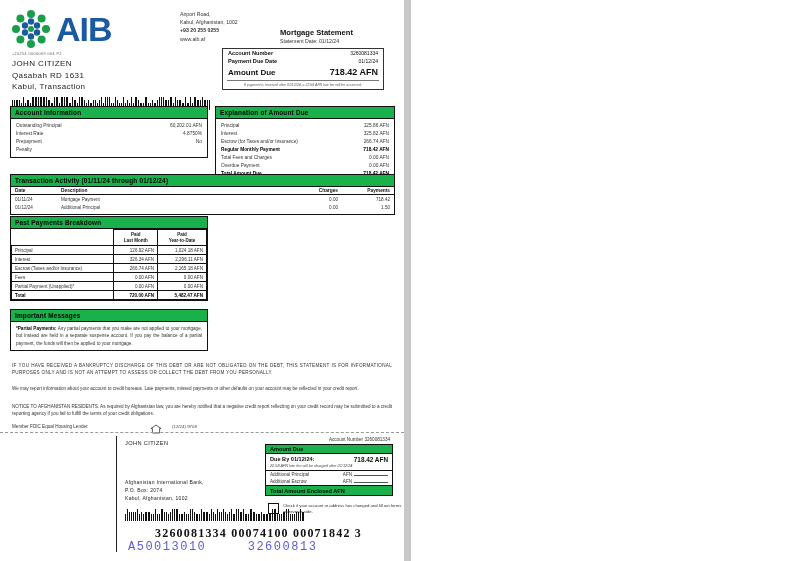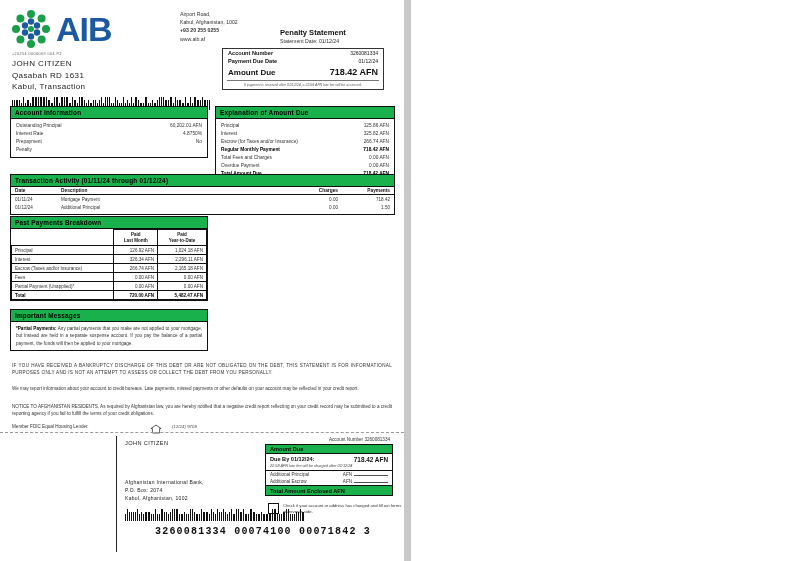--- a/index.html
+++ b/index.html
@@ -95,21 +95,21 @@
   .cbox-note{font-size:3.8px;font-style:italic;color:#444;padding:0 4px 2px;border-bottom:1px solid #111;}
   .cbox-in{display:flex;justify-content:space-between;align-items:baseline;padding:1px 4px;font-size:4.6px;color:#333;}
   .cbox-in .unit{color:#333;margin-left:auto;margin-right:2px;}
   .cbox-in .rule{display:inline-block;width:34px;border-bottom:1px solid #555;}
   .cbox-tot{background:#19b14b;font-size:5.6px;font-weight:bold;padding:1.5px 4px;border-top:1px solid #111;color:#000;}
   .coupon-bar{position:absolute;left:125px;top:503px;height:12px;}
   .coupon-bar span{display:inline-block;background:#111;margin-right:1px;vertical-align:bottom;}
   .chk{position:absolute;left:268px;top:503px;display:flex;gap:4px;align-items:flex-start;}
   .chk-box{width:9px;height:9px;border:1px solid #111;flex:none;}
   .chk-txt{font-size:4.2px;color:#333;line-height:6px;}
-  .micr{position:absolute;left:155px;top:526px;font-family:Liberation Mono, monospace;font-size:10px;letter-spacing:1.2px;color:#111;font-weight:bold;}
+  .micr{position:absolute;left:155px;top:526px;font-family:Liberation Serif, serif;font-size:12px;letter-spacing:1.2px;color:#111;font-weight:bold;}
   .blue-code{position:absolute;left:128px;top:540px;font-family:"Liberation Mono", monospace;font-size:12px;letter-spacing:1.5px;color:#5b5bd6;}
   .vline{position:absolute;left:116px;top:436px;width:1px;height:116px;background:#222;}
   .blue-vert{position:absolute;left:392px;top:225px;font-size:3.6px;color:#5b5bd6;letter-spacing:.5px;transform:rotate(90deg);transform-origin:left top;}
 </style>
 </head>
 <body>
 
 <div class="gutter"></div>
 
 <div class="sheet page-left">
@@ -140,21 +140,21 @@
         </svg>
       </div>
       <div class="logo-text">AIB</div>
     </div>
     <div class="bank-addr">
       <div>Airport Road,</div>
       <div>Kabul, Afghanistan, 1002</div>
       <div style="font-weight:bold">+93 20 255 0255</div>
       <div>www.aib.af</div>
     </div>
-    <div class="stmt-title">Penalty Statement</div>
+    <div class="stmt-title">Mortgage Statement</div>
     <div class="stmt-date">Statement Date: 01/12/24</div>
   </div>
 
   <div class="addr-block">
     <div class="addr-micro">+20254  0000009  004   P2</div>
     <div class="addr-line">JOHN  CITIZEN</div>
     <div class="addr-line">Qasabah RD 1631</div>
     <div class="addr-line">Kabul, Transaction</div>
   </div>
 
@@ -359,20 +359,25 @@
     </div>
     <div class="cbox-tot">Total Amount Enclosed  AFN</div>
   </div>
 
   <div class="coupon-bar" id="bc2"><span style="width:1px;height:6.6px"></span><span style="width:1px;height:12.0px"></span><span style="width:1px;height:9.4px"></span><span style="width:1px;height:9.4px"></span><span style="width:1px;height:9.4px"></span><span style="width:1px;height:9.4px"></span><span style="width:1px;height:12.0px"></span><span style="width:1px;height:6.6px"></span><span style="width:1px;height:9.4px"></span><span style="width:1px;height:6.6px"></span><span style="width:2px;height:9.4px"></span><span style="width:2px;height:9.4px"></span><span style="width:1px;height:6.6px"></span><span style="width:1px;height:6.6px"></span><span style="width:1px;height:12.0px"></span><span style="width:1px;height:6.6px"></span><span style="width:1px;height:6.6px"></span><span style="width:2px;height:12.0px"></span><span style="width:1px;height:9.4px"></span><span style="width:1px;height:9.4px"></span><span style="width:1px;height:6.6px"></span><span style="width:1px;height:9.4px"></span><span style="width:1px;height:12.0px"></span><span style="width:1px;height:12.0px"></span><span style="width:2px;height:12.0px"></span><span style="width:1px;height:6.6px"></span><span style="width:2px;height:6.6px"></span><span style="width:1px;height:9.4px"></span><span style="width:1px;height:6.6px"></span><span style="width:1px;height:6.6px"></span><span style="width:1px;height:12.0px"></span><span style="width:1px;height:12.0px"></span><span style="width:1px;height:9.4px"></span><span style="width:2px;height:6.6px"></span><span style="width:1px;height:6.6px"></span><span style="width:1px;height:12.0px"></span><span style="width:2px;height:9.4px"></span><span style="width:2px;height:9.4px"></span><span style="width:1px;height:6.6px"></span><span style="width:1px;height:12.0px"></span><span style="width:1px;height:9.4px"></span><span style="width:1px;height:6.6px"></span><span style="width:1px;height:12.0px"></span><span style="width:1px;height:9.4px"></span><span style="width:1px;height:9.4px"></span><span style="width:1px;height:12.0px"></span><span style="width:1px;height:9.4px"></span><span style="width:1px;height:6.6px"></span><span style="width:1px;height:9.4px"></span><span style="width:1px;height:12.0px"></span><span style="width:2px;height:6.6px"></span><span style="width:1px;height:12.0px"></span><span style="width:1px;height:12.0px"></span><span style="width:2px;height:9.4px"></span><span style="width:1px;height:12.0px"></span><span style="width:2px;height:6.6px"></span><span style="width:1px;height:6.6px"></span><span style="width:2px;height:12.0px"></span><span style="width:2px;height:9.4px"></span><span style="width:1px;height:6.6px"></span><span style="width:2px;height:6.6px"></span><span style="width:1px;height:9.4px"></span><span style="width:2px;height:6.6px"></span><span style="width:2px;height:6.6px"></span><span style="width:2px;height:6.6px"></span><span style="width:1px;height:12.0px"></span><span style="width:2px;height:12.0px"></span><span style="width:1px;height:6.6px"></span><span style="width:1px;height:6.6px"></span><span style="width:1px;height:6.6px"></span><span style="width:2px;height:9.4px"></span><span style="width:1px;height:12.0px"></span><span style="width:1px;height:12.0px"></span><span style="width:1px;height:6.6px"></span><span style="width:1px;height:6.6px"></span><span style="width:1px;height:6.6px"></span><span style="width:1px;height:9.4px"></span><span style="width:1px;height:9.4px"></span><span style="width:1px;height:12.0px"></span><span style="width:2px;height:9.4px"></span></div>
   <div class="chk">
     <div class="chk-box"></div>
     <div class="chk-txt">Check if your account or address has changed and fill  out forms  on reverse side.</div>
   </div>
   <div class="micr">3260081334 00074100 00071842 3</div>
+  <div class="blue-code">
+    <span>A50013010</span>
+    <span style="display:inline-block;width:24px"></span>
+    <span>32600813</span>
+  </div>
 </div>
 
 <div class="sheet page-right">
   
 
   
 
   
 
   

